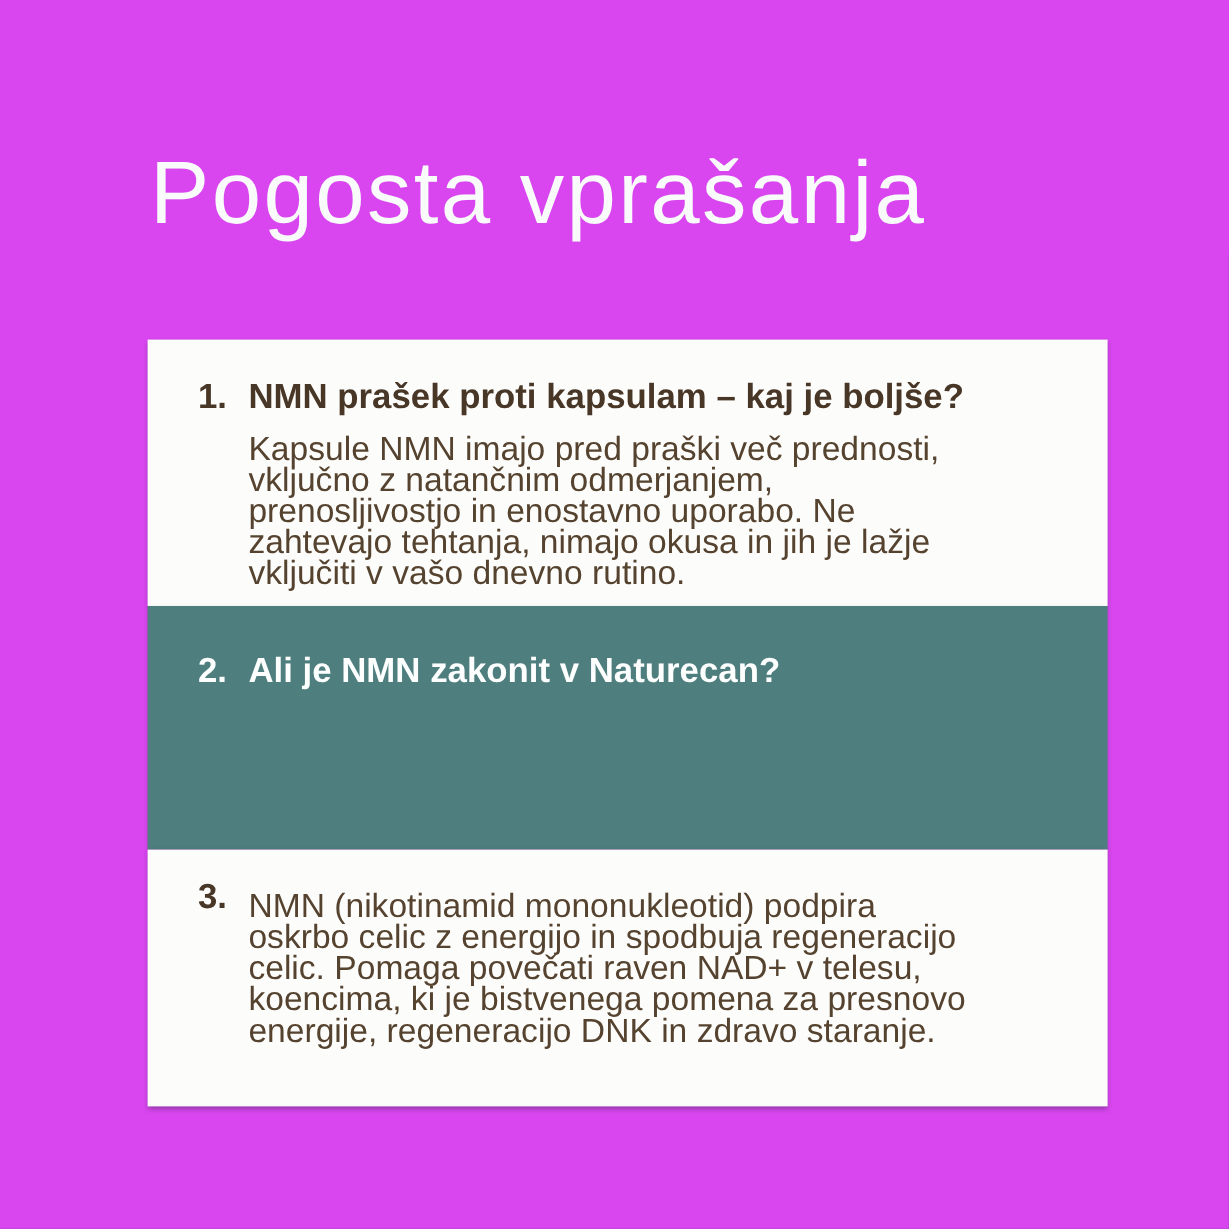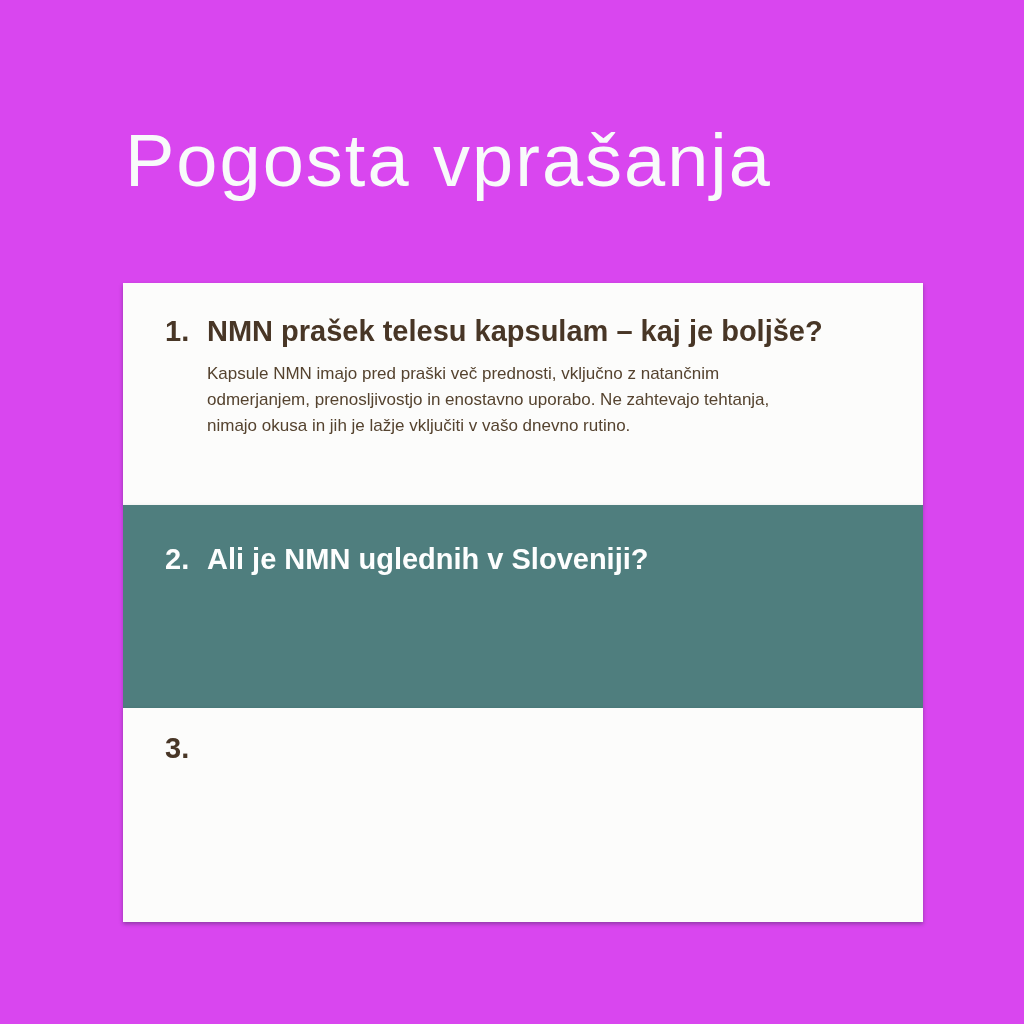--- a/index.html
+++ b/index.html
@@ -61,53 +61,54 @@
     margin: 0;
     font-size: 29px;
     line-height: 36px;
     font-weight: 700;
     color: #483626;
     white-space: nowrap;
   }
   .answer {
     margin: 12px 0 0 0;
     max-width: 612px;
-    font-size: 17px;
+    font-size: 28px;
     line-height: 26px;
     font-weight: 400;
     color: #55432f;
   }
   .card.teal .num,
   .card.teal .question { color: #fdfefe; }
   .card.teal .answer { color: #f2f7f6; }
 </style>
 </head>
 <body>
 
 <div class="canvas">
 
   <h1 class="page-title">Pogosta vprašanja</h1>
 
   <div class="cards">
 
     <article class="card light card-1">
       <div class="num">1.</div>
       <div class="content">
-        <h2 class="question">NMN prašek telesu kapsulam – kaj je boljše?</h2>
+        <h2 class="question">NMN prašek proti kapsulam – kaj je boljše?</h2>
         <p class="answer">Kapsule NMN imajo pred praški več prednosti, vključno z natančnim odmerjanjem, prenosljivostjo in enostavno uporabo. Ne zahtevajo tehtanja, nimajo okusa in jih je lažje vključiti v vašo dnevno rutino.</p>
       </div>
     </article>
 
     <article class="card teal card-2">
       <div class="num">2.</div>
       <div class="content">
-        <h2 class="question">Ali je NMN uglednih v Sloveniji?</h2>
+        <h2 class="question">Ali je NMN zakonit v Naturecan?</h2>
       </div>
     </article>
 
     <article class="card light card-3">
       <div class="num">3.</div>
       <div class="content">
+        <p class="answer">NMN (nikotinamid mononukleotid) podpira oskrbo celic z energijo in spodbuja regeneracijo celic. Pomaga povečati raven NAD+ v telesu, koencima, ki je bistvenega pomena za presnovo energije, regeneracijo DNK in zdravo staranje.</p>
       </div>
     </article>
 
   </div>
 </div>
 
 </body></html>

